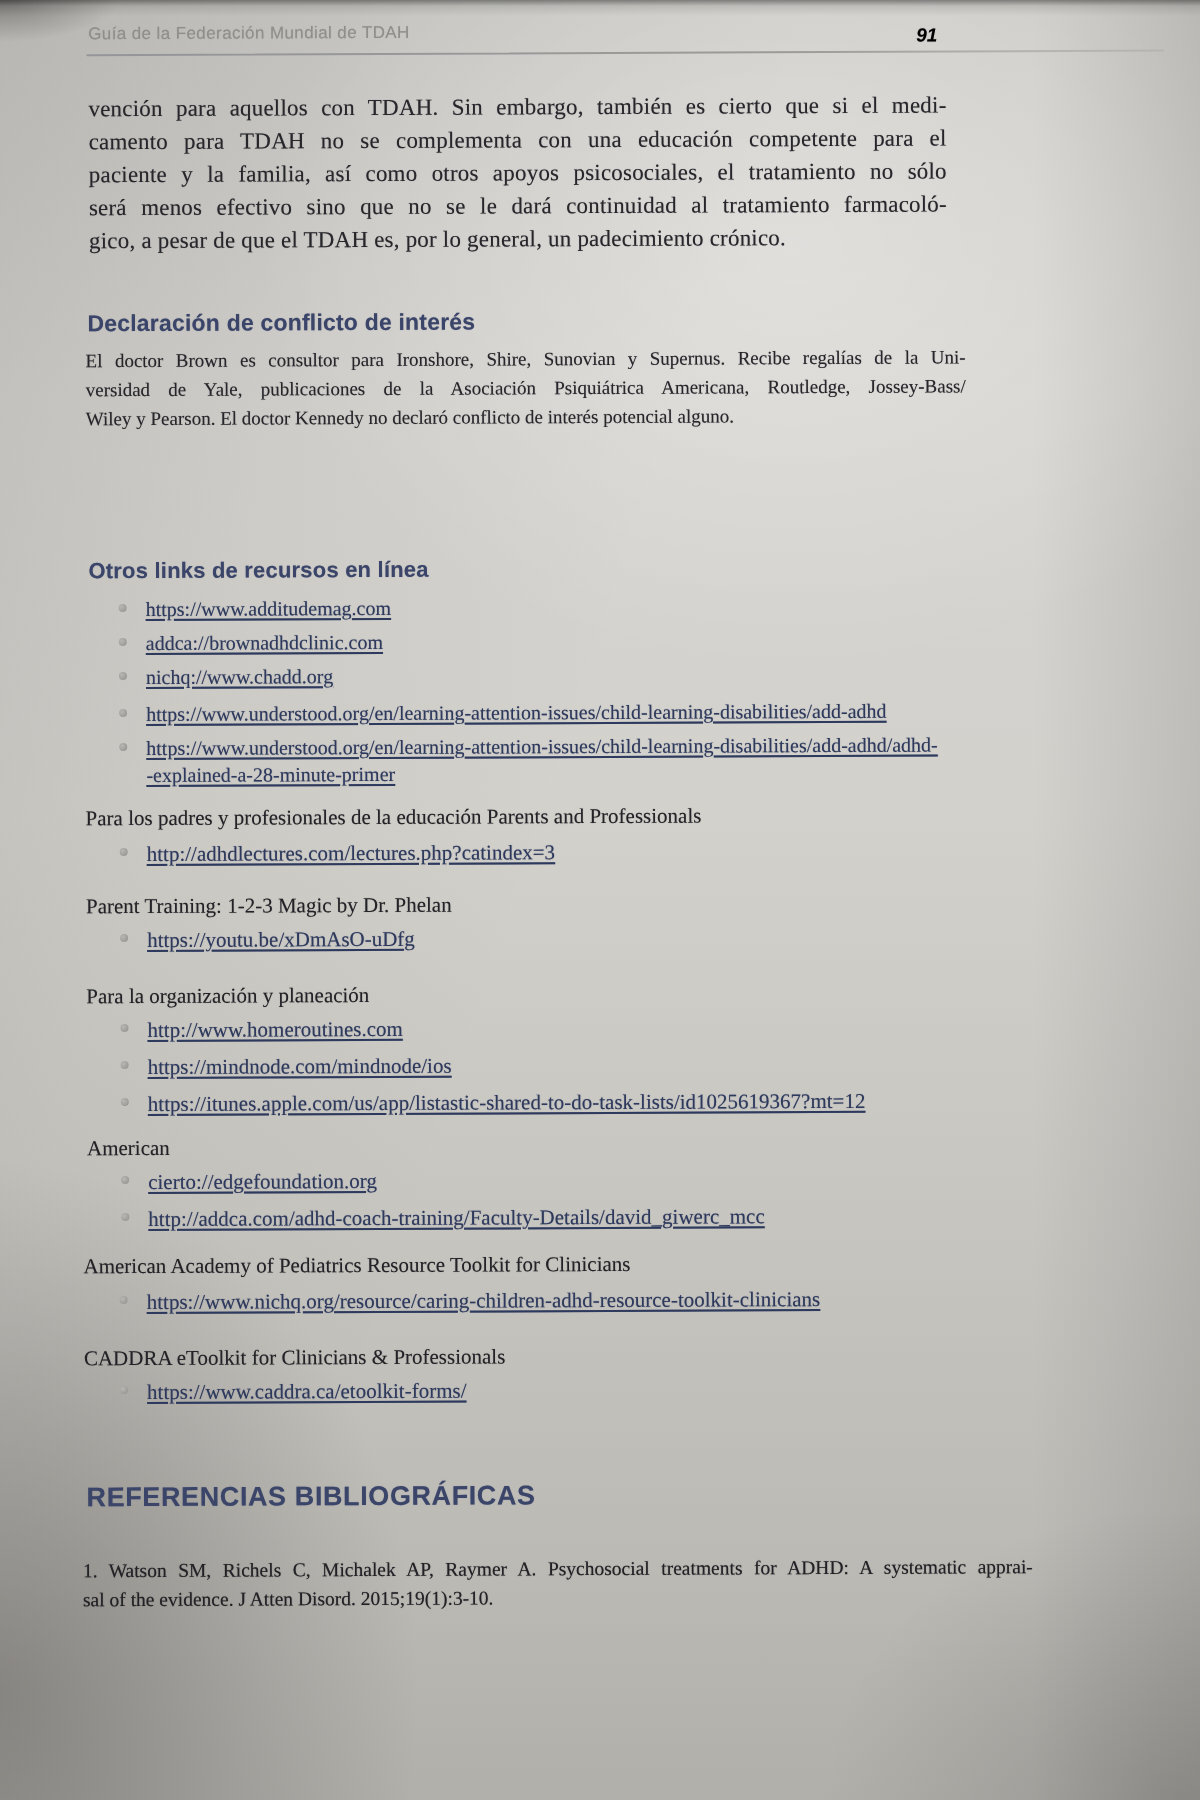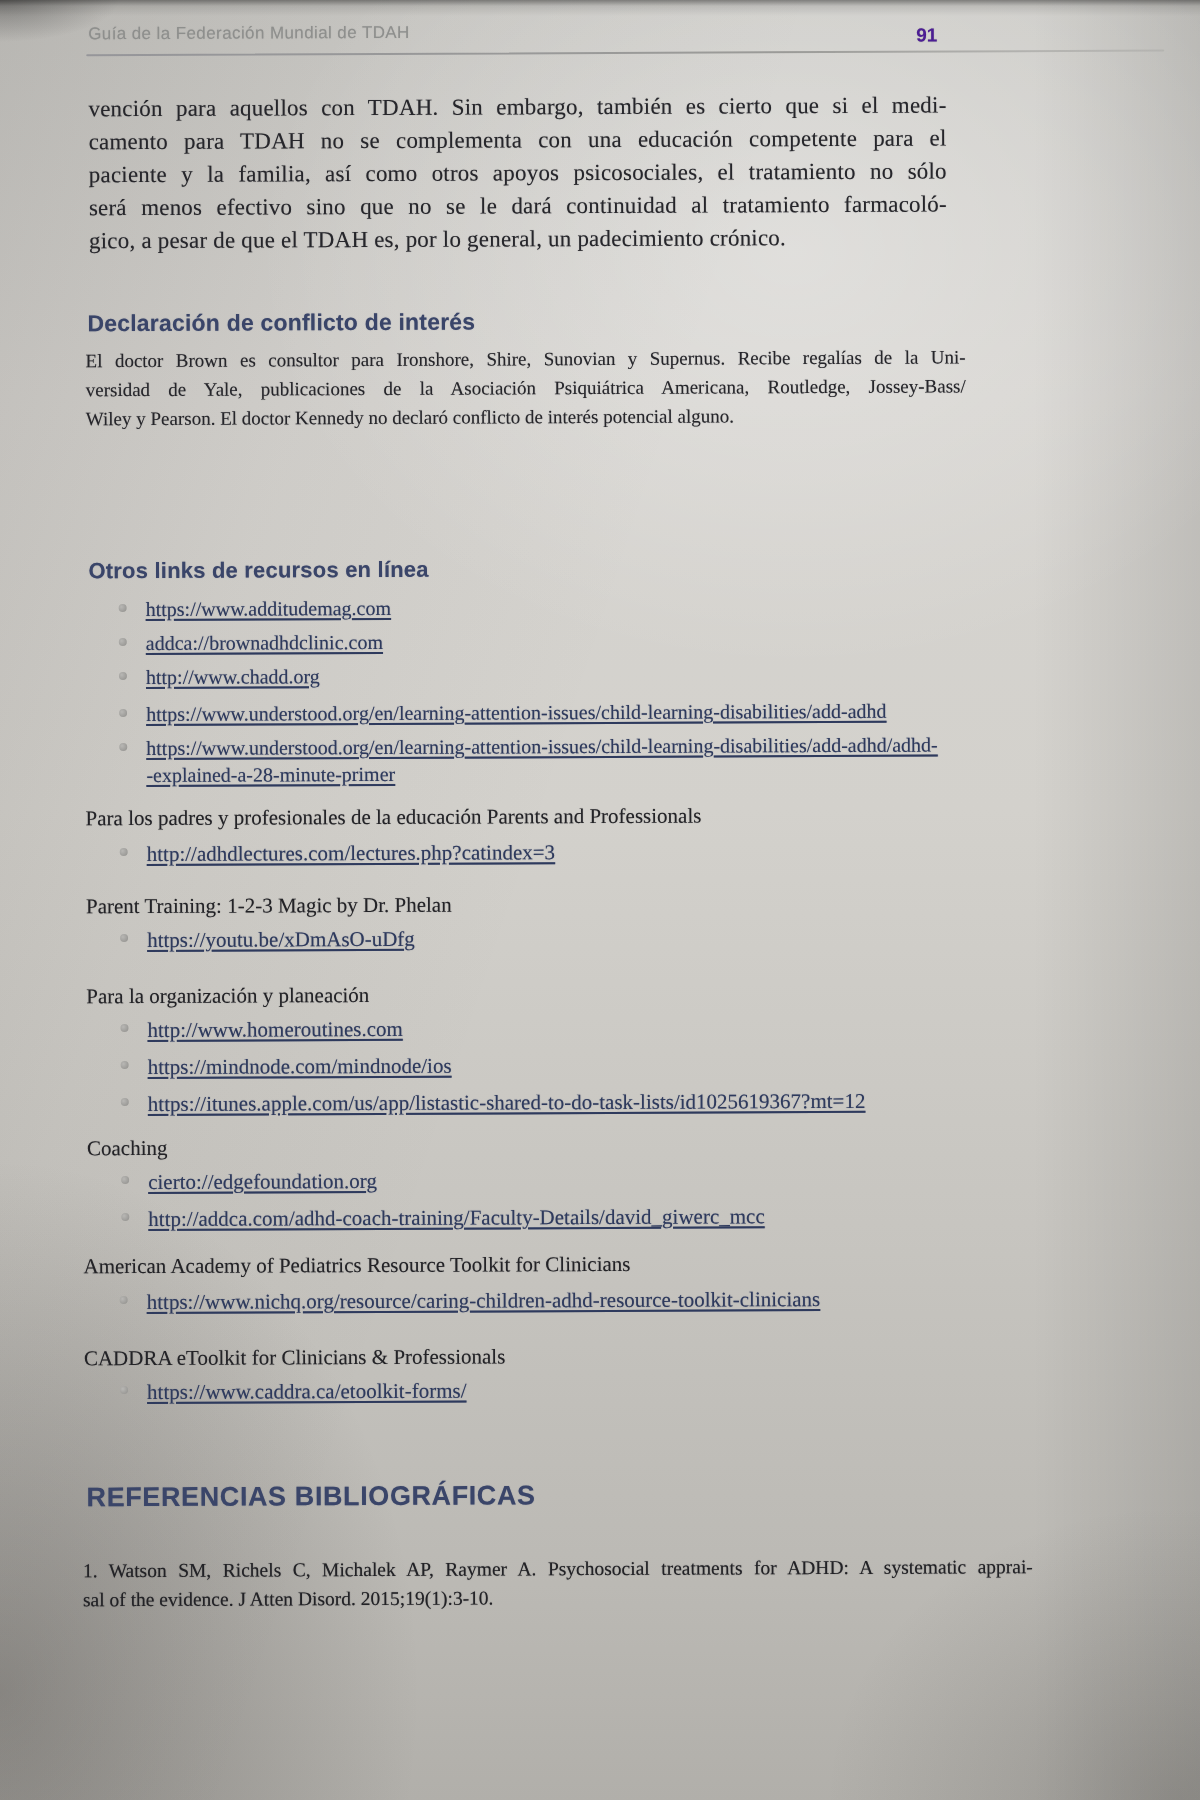--- a/index.html
+++ b/index.html
@@ -23,21 +23,21 @@
     text-shadow:0 0 1px rgba(35,35,40,0.38);
   }
   .abs{position:absolute;}
   .hdr-title{
     font-family:"Liberation Sans",sans-serif;
     font-size:17px;color:#8e8f8d;letter-spacing:0.4px;
     text-shadow:0 0 1px rgba(120,120,120,0.35);
   }
   .hdr-num{
     font-family:"Liberation Sans",sans-serif;
-    font-size:19px;font-weight:bold;color:#4c1d95;
+    font-size:19px;font-weight:bold;color:#000000;font-style:italic;
   }
   .hdr-rule{
     height:2px;border-radius:1px;
     background:linear-gradient(90deg,#96969a 0%,#9b9b98 65%,rgba(150,150,148,0.30) 100%);
   }
   .navy-h{
     font-family:"Liberation Sans",sans-serif;
     font-weight:bold;color:#3a4569;
     text-shadow:0 0 1px rgba(58,69,105,0.45);
   }
@@ -101,21 +101,21 @@
     </li>
     <li>
       <span class="dot"></span>
       <a class="link">
           <div class="ln ln-last">addca://brownadhdclinic.com</div>
         </a>
     </li>
     <li>
       <span class="dot"></span>
       <a class="link">
-          <div class="ln ln-last">http://www.chadd.org</div>
+          <div class="ln ln-last">nichq://www.chadd.org</div>
         </a>
     </li>
     <li class="gap-top">
       <span class="dot"></span>
       <a class="link">
           <div class="ln ln-last">https://www.understood.org/en/learning-attention-issues/child-learning-disabilities/add-adhd</div>
         </a>
     </li>
     <li>
       <span class="dot"></span>
@@ -161,21 +161,21 @@
         </a>
     </li>
     <li>
       <span class="dot"></span>
       <a class="link">
           <div class="ln ln-last">https://itunes.apple.com/us/app/listastic-shared-to-do-task-lists/id1025619367?mt=12</div>
         </a>
     </li>
   </ul>
 
-  <div class="abs group-title" style="left:82px;top:1134px;">Coaching</div>
+  <div class="abs group-title" style="left:82px;top:1134px;">American</div>
   <ul class="abs linklist lg" style="left:86px;top:1166px;">
     <li>
       <span class="dot"></span>
       <a class="link">
           <div class="ln ln-last">cierto://edgefoundation.org</div>
         </a>
     </li>
     <li>
       <span class="dot"></span>
       <a class="link">

